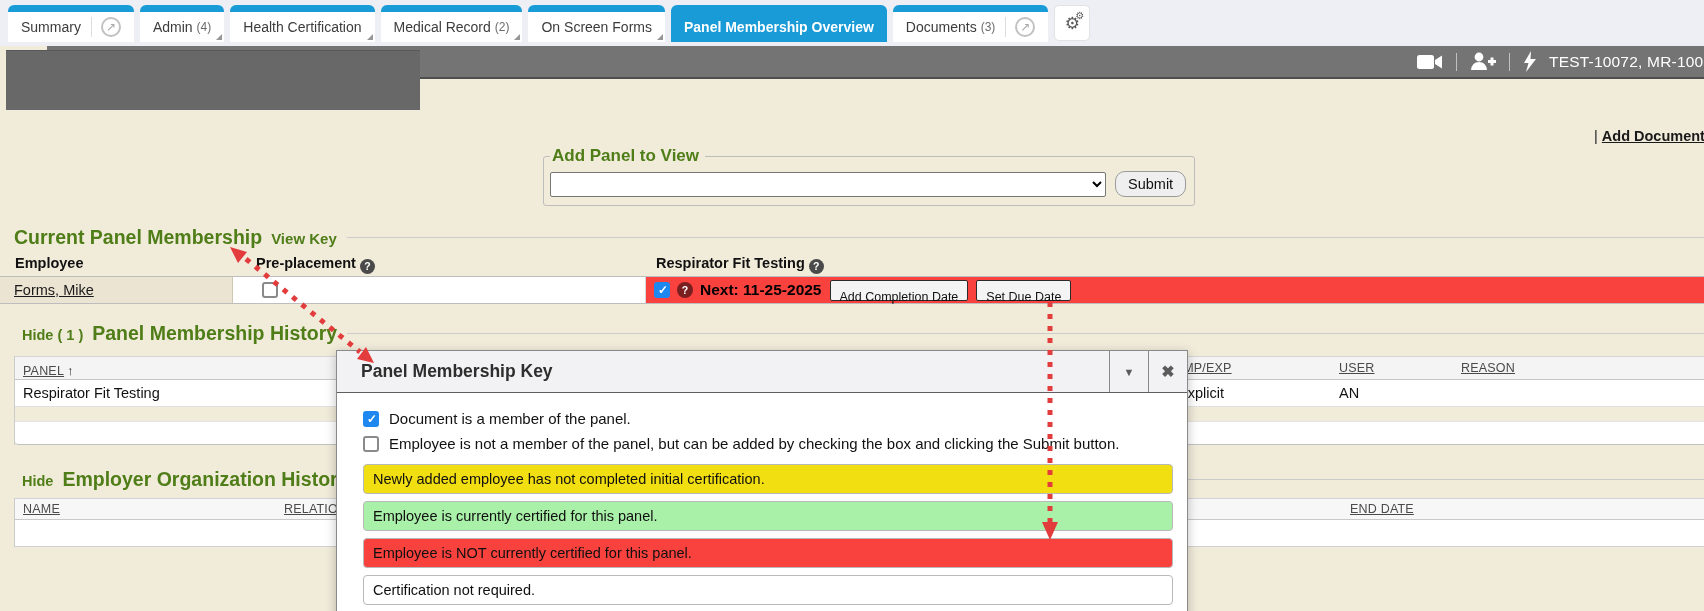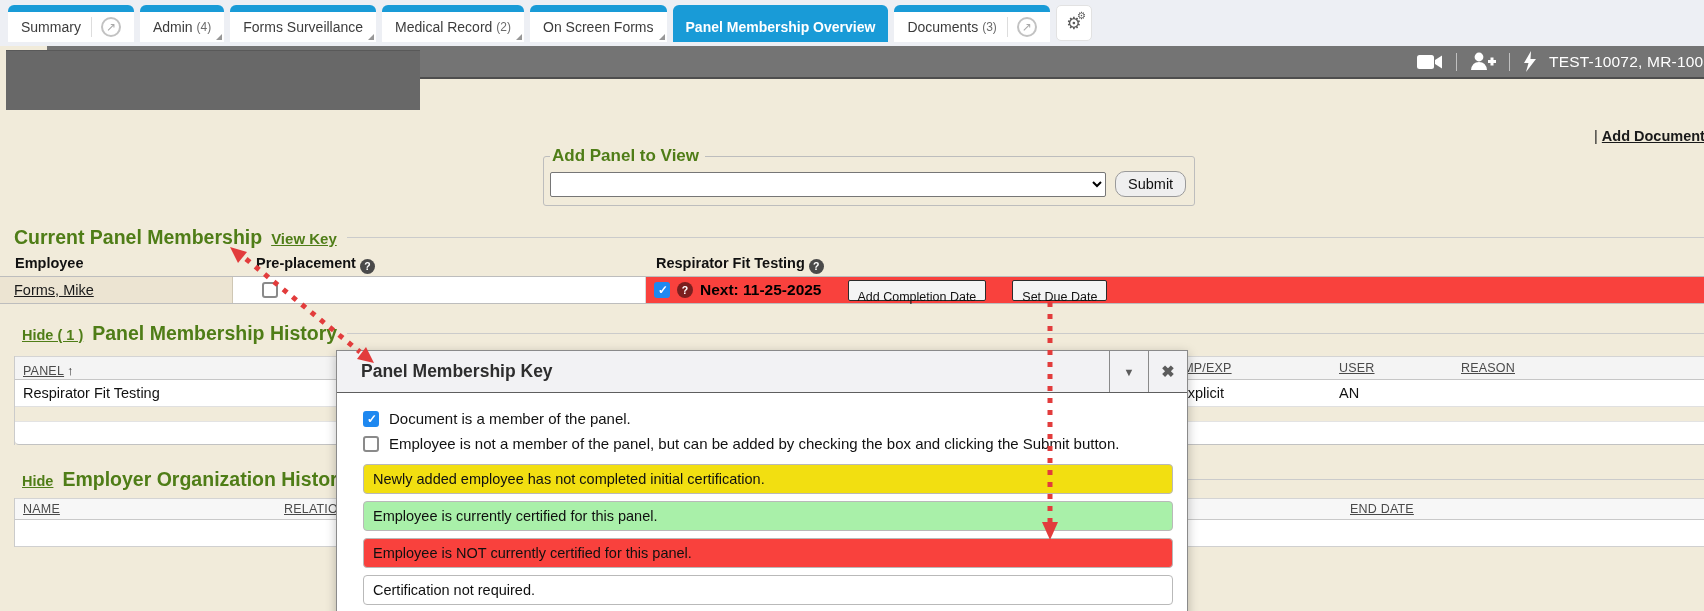--- a/index.html
+++ b/index.html
@@ -44,21 +44,21 @@
              border:1px solid #bdbdbd; border-radius:3px; padding:4px 8px 0 6px; }
   fieldset.addpanel legend { color:#4f7d17; font-weight:bold; font-size:17px; padding:0 6px 0 2px; }
   .addpanel-row { display:flex; align-items:center; gap:9px; margin-top:1px; }
   .panel-select { width:556px; height:25px; border:1px solid #767676; border-radius:2px; background:#fff; font-size:14px; }
   .submit-btn { height:26px; padding:0 12px; font-size:14.5px; background:#efefef; border:1px solid #9a9a9a;
              border-radius:10px; color:#111; cursor:pointer; }
 
   
   .sect-head { position:absolute; display:flex; align-items:baseline; white-space:nowrap; }
   .green-title { color:#4f7d17; font-weight:bold; font-size:19.5px; }
-  .green-link { color:#4f7d17; font-weight:bold; text-decoration:underline; cursor:pointer; }
+  .green-link { color:#4f7d17; font-weight:bold; cursor:pointer; }
   .head-rule { border-top:1px solid #cbcbcb; align-self:center; margin-left:10px; }
 
   
   .cp-header { position:absolute; left:0; top:252px; width:1704px; height:24px; font-size:14.5px; font-weight:bold; color:#111; }
   .cp-header .h1 { position:absolute; left:15px; top:3px; }
   .cp-header .h2 { position:absolute; left:256px; top:3px; }
   .cp-header .h3 { position:absolute; left:656px; top:3px; }
   .helpic { display:inline-block; width:15px; height:15px; border-radius:50%; background:#4a4a4a; color:#fff;
             font-size:10.5px; font-weight:bold; text-align:center; line-height:15px; vertical-align:-2px; margin-left:4px; cursor:pointer; }
   .cp-row { position:absolute; left:0; top:276px; width:1704px; height:28px; border-top:1px solid #bdbdbd; border-bottom:1px solid #bdbdbd; }
@@ -68,21 +68,21 @@
   .cp-c2 { position:absolute; left:233px; top:0; width:413px; height:100%; background:#fff; border-right:1px solid #d9d9d9;
            display:flex; align-items:center; padding-left:29px; }
   .cp-c3 { position:absolute; left:646px; top:0; width:1058px; height:100%; background:#f9413d;
            display:flex; align-items:center; gap:7px; padding-left:8px; }
   .cb { width:16px; height:16px; border:2px solid #8a8a8a; border-radius:3px; background:#fff; display:inline-block; cursor:pointer; flex:0 0 auto; }
   .cb.checked { background:#1e88f0; border-color:#1e88f0; position:relative; }
   .cb.checked::after { content:"✓"; position:absolute; left:2px; top:-1px; color:#fff; font-size:12px; font-weight:bold; }
   .helpic.maroon { background:#7a1f1f; width:16px; height:16px; line-height:16px; margin:0; }
   .next-lbl { font-weight:bold; font-size:15.5px; color:#000; }
   .mini-btn { height:21px; padding:9px 9px; font-size:12.5px; background:#f4f4f4; border:1px solid #2b2b2b;
-              border-radius:2px; color:#111; cursor:pointer; margin-left:19px; }
+              border-radius:2px; color:#111; cursor:pointer; margin-left:1px; }
 
   
   .hist-wrap { position:absolute; left:14px; top:356px; width:1690px; border-left:1px solid #cbcbcb; }
   .hist-headrow { height:24px; background:#f4f4f4; border-top:1px solid #d4d4d4; border-bottom:1px solid #c6c6c6; position:relative; }
   .th-link { font-size:12.5px; color:#4a4a4a; text-decoration:underline; cursor:pointer; letter-spacing:.2px; }
   .hist-headrow .c-panel { position:absolute; left:8px; top:4px; }
   .sorticon { color:#2b2b2b; font-weight:bold; font-size:13px; text-decoration:none; display:inline-block; margin-left:3px; }
   .hist-headrow .c-compexp { position:absolute; left:1149px; top:4px; }
   .hist-headrow .c-user { position:absolute; left:1324px; top:4px; }
   .hist-headrow .c-reason { position:absolute; left:1446px; top:4px; }
@@ -132,21 +132,21 @@
           <span class="circ-ext">
             <span>↗</span>
           </span>
         </span>
     </div>
     <div class="tab notch">
       <span>Admin</span>
       <span class="cnt">(4)</span>
     </div>
     <div class="tab notch">
-      <span>Forms Surveillance</span>
+      <span>Health Certification</span>
     </div>
     <div class="tab notch">
       <span>Medical Record</span>
       <span class="cnt">(2)</span>
     </div>
     <div class="tab notch">
       <span>On Screen Forms</span>
     </div>
     <div class="tab active">
       <span>Panel Membership Overview</span>

